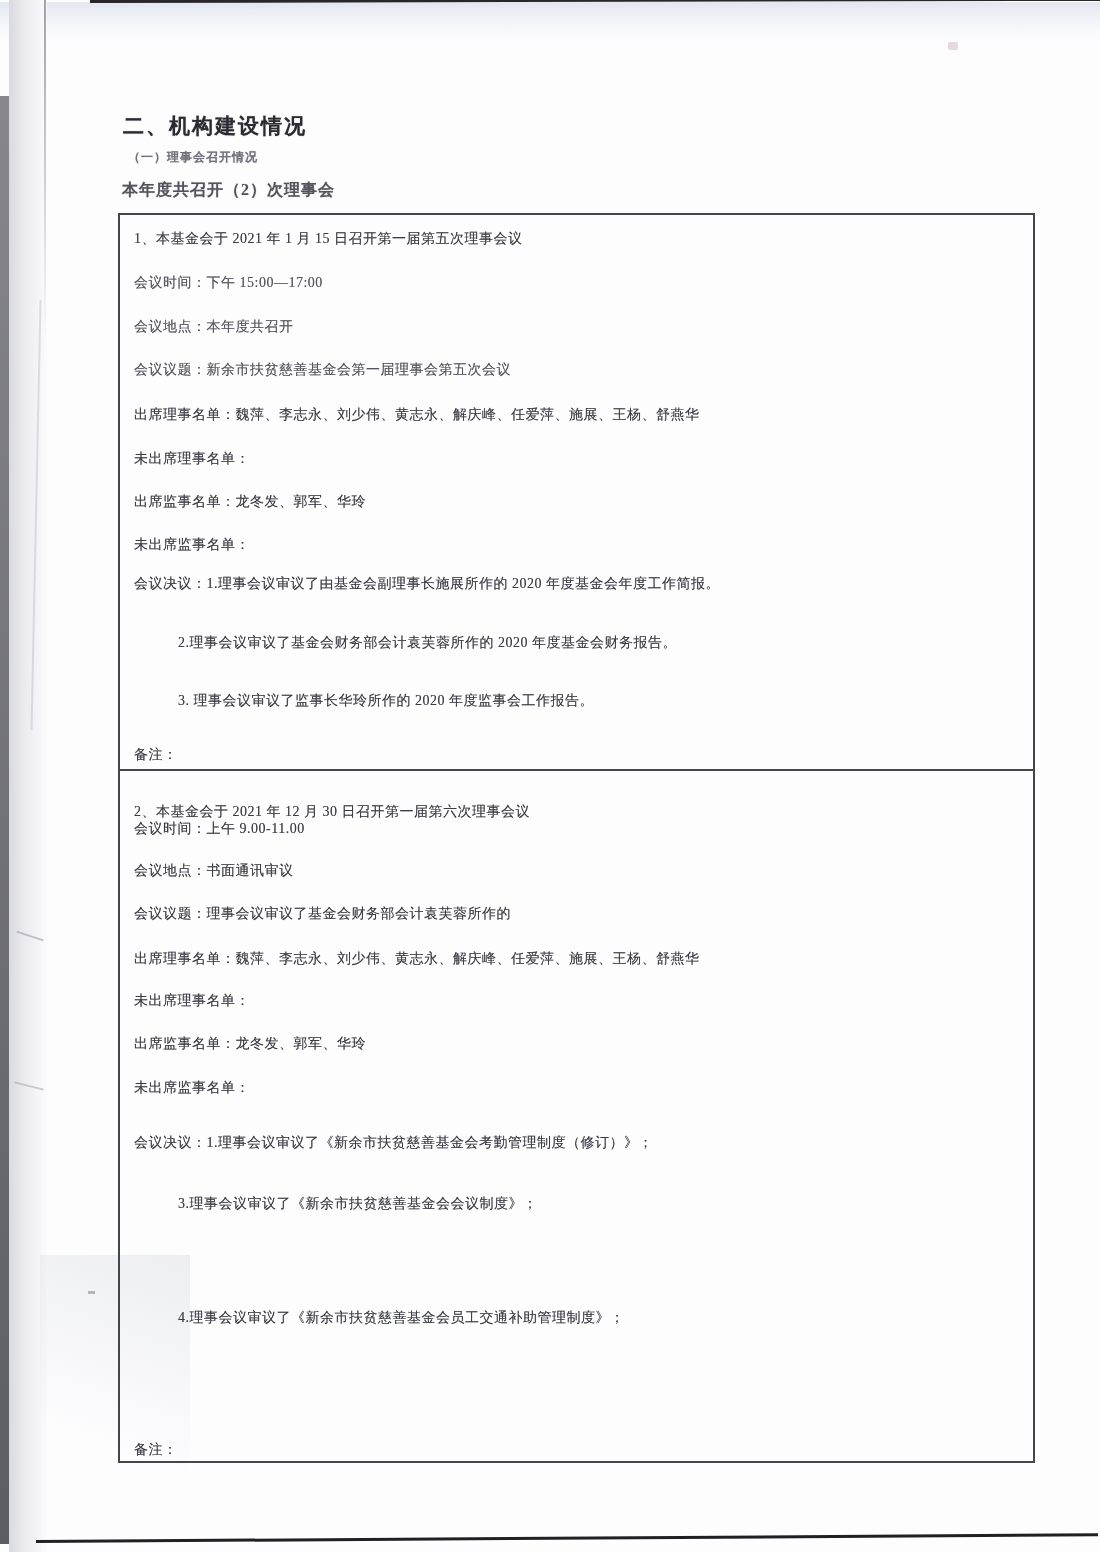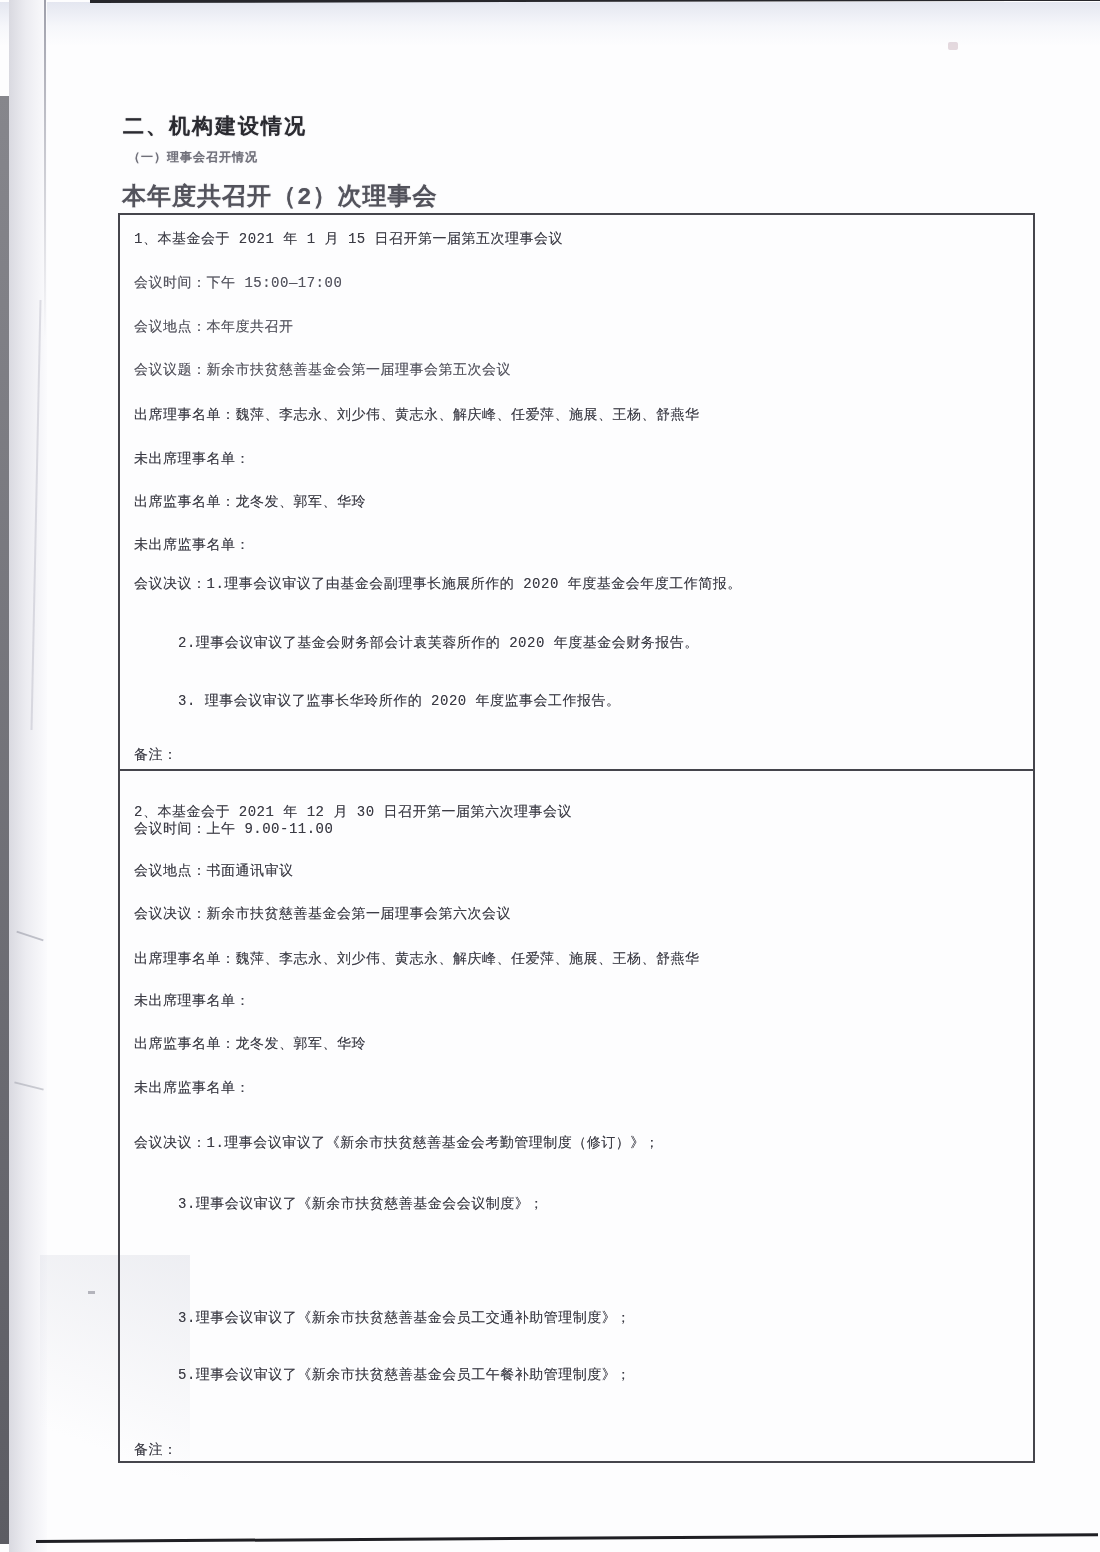--- a/index.html
+++ b/index.html
@@ -2,21 +2,21 @@
 <html><head>
 <meta charset="utf-8">
 <style>
   html,body{margin:0;padding:0;}
   body{background:#ffffff;}
   .scan{
     position:relative;
     width:1100px;height:1552px;
     background:#fdfdfe;
     overflow:hidden;
-    font-family:Liberation Mono, monospace;
+    font-family:Liberation Serif, serif;
     color:#3b3b44;
   }
   
   .top-edge{position:absolute;top:0;left:90px;right:0;height:3px;background:#26262b;transform:rotate(-0.12deg);transform-origin:left center;}
   .top-shade{position:absolute;top:2px;left:0;right:0;height:44px;
     background:linear-gradient(180deg,rgba(203,208,226,0.50),rgba(228,231,242,0.28) 55%,rgba(255,255,255,0));}
   .left-strip{position:absolute;top:96px;left:0;width:9px;height:1448px;background:linear-gradient(180deg,#86868c,#5c5c63);}
   .left-paper{position:absolute;top:0;left:9px;width:38px;height:1552px;
     background:linear-gradient(90deg,#d9d9e0,#ececf1 45%,#fbfbfd);}
   .crease-a{position:absolute;top:0;left:44px;width:2px;height:340px;
@@ -27,21 +27,21 @@
   .corner-shade{position:absolute;left:40px;top:1255px;width:150px;height:270px;
     background:linear-gradient(200deg,rgba(208,210,220,0.35),rgba(255,255,255,0) 70%);}
   .bottom-edge{position:absolute;top:1540px;left:36px;width:1062px;height:3px;background:#1f1f24;transform:rotate(-0.36deg);transform-origin:left center;}
   .speck-1{position:absolute;left:948px;top:42px;width:10px;height:8px;background:rgba(186,158,170,0.38);border-radius:2px;}
   .speck-2{position:absolute;left:88px;top:1291px;width:7px;height:3px;background:rgba(118,118,130,0.5);}
   
   .h1{position:absolute;left:123px;top:112px;font-size:21px;font-weight:bold;letter-spacing:2px;color:#2a2a30;
       text-shadow:0 0 1px rgba(56,56,66,0.55);margin:0;white-space:nowrap;}
   .h2{position:absolute;left:128px;top:149px;font-size:12px;font-weight:bold;letter-spacing:1px;color:#70707a;
       text-shadow:0 0 1px rgba(120,120,132,0.5);margin:0;white-space:nowrap;}
-  .h3{position:absolute;left:122px;top:180px;font-size:24px;font-weight:bold;letter-spacing:1px;color:#53535c;
+  .h3{position:absolute;left:122px;top:180px;font-size:16px;font-weight:bold;letter-spacing:1px;color:#53535c;
       text-shadow:0 0 1px rgba(90,90,100,0.45);margin:0;white-space:nowrap;}
   .meeting-table{
     position:absolute;left:118px;top:213px;width:917px;height:1250px;
     border:2px solid #45454c;box-sizing:border-box;background:transparent;}
   .row-divider{position:absolute;left:-2px;right:-2px;top:554px;height:2px;background:#45454c;}
   .ln{position:absolute;left:14px;margin:0;font-size:14px;line-height:22px;letter-spacing:0.5px;
       white-space:nowrap;color:#3b3b44;text-shadow:0 0 0.6px rgba(62,62,74,0.5);}
   .ln.indent{left:58px;}
   .ln.faded{color:#55555f;}
 </style>
@@ -80,25 +80,24 @@
     <p class="ln" style="top:358px;">会议决议：1.理事会议审议了由基金会副理事长施展所作的 2020 年度基金会年度工作简报。</p>
     <p class="ln indent" style="top:417px;">2.理事会议审议了基金会财务部会计袁芙蓉所作的 2020 年度基金会财务报告。</p>
     <p class="ln indent" style="top:475px;">3. 理事会议审议了监事长华玲所作的 2020 年度监事会工作报告。</p>
     <p class="ln" style="top:529px;">备注：</p>
 
     <div class="row-divider"></div>
 
     <p class="ln" style="top:578px;margin-top:8px;">2、本基金会于 2021 年 12 月 30 日召开第一届第六次理事会议</p>
     <p class="ln" style="top:603px;">会议时间：上午 9.00-11.00</p>
     <p class="ln" style="top:645px;">会议地点：书面通讯审议</p>
-    <p class="ln" style="top:688px;">会议决议：新余市扶贫慈善基金会第一届理事会第六次会议</p>
+    <p class="ln" style="top:688px;">会议议题：理事会议审议了基金会财务部会计袁芙蓉所作的</p>
     <p class="ln" style="top:733px;">出席理事名单：魏萍、李志永、刘少伟、黄志永、解庆峰、任爱萍、施展、王杨、舒燕华</p>
     <p class="ln" style="top:775px;">未出席理事名单：</p>
     <p class="ln" style="top:818px;">出席监事名单：龙冬发、郭军、华玲</p>
     <p class="ln" style="top:862px;">未出席监事名单：</p>
     <p class="ln" style="top:917px;">会议决议：1.理事会议审议了《新余市扶贫慈善基金会考勤管理制度（修订）》；</p>
     <p class="ln indent" style="top:978px;">3.理事会议审议了《新余市扶贫慈善基金会会议制度》；</p>
-    <p class="ln indent" style="top:1092px;">3.理事会议审议了《新余市扶贫慈善基金会员工交通补助管理制度》；</p>
-    <p class="ln indent" style="top:1149px;">5.理事会议审议了《新余市扶贫慈善基金会员工午餐补助管理制度》；</p>
+    <p class="ln indent" style="top:1092px;">4.理事会议审议了《新余市扶贫慈善基金会员工交通补助管理制度》；</p>
     <p class="ln" style="top:1224px;">备注：</p>
   </div>
 
 </div>
 
 </body></html>

